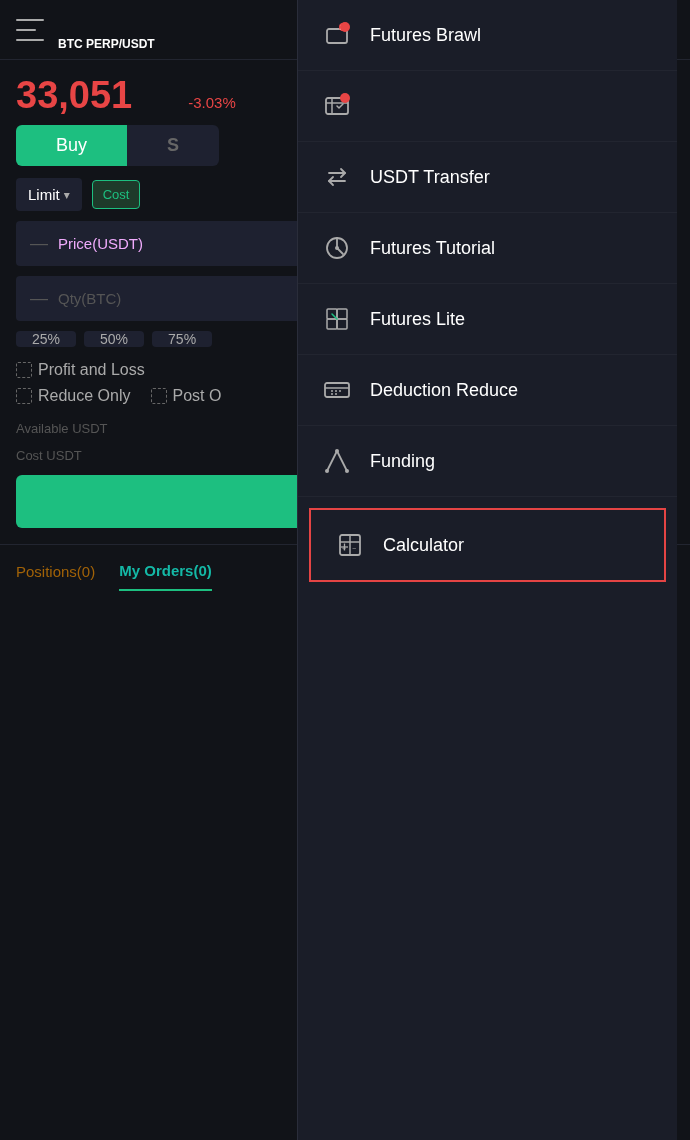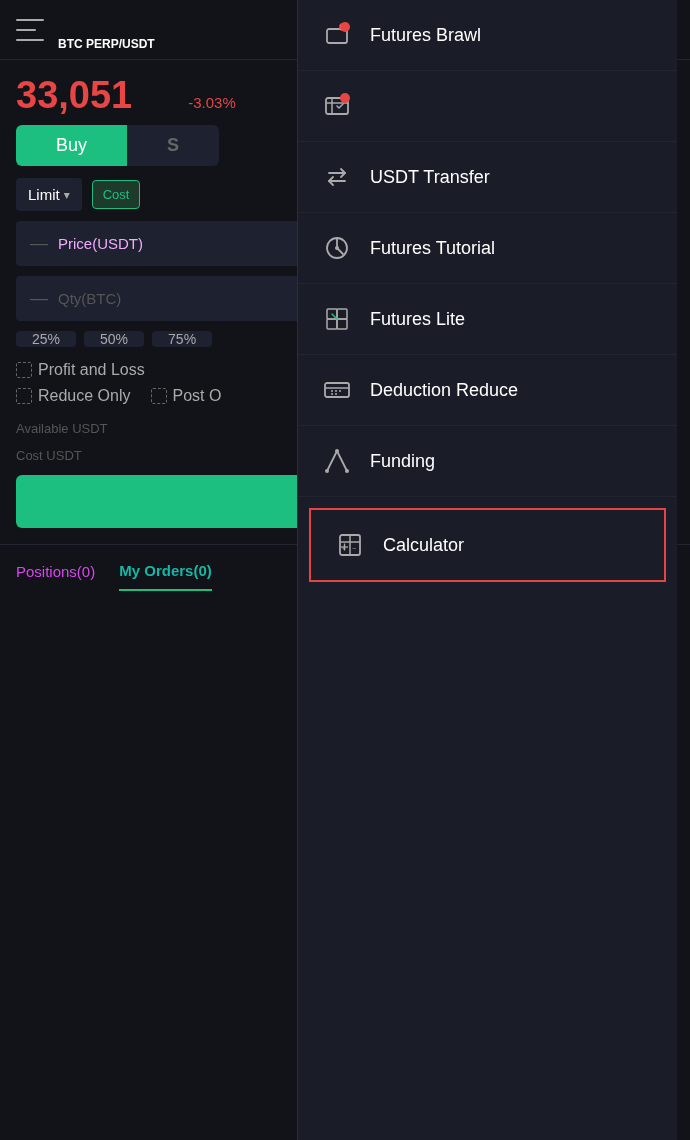--- a/index.html
+++ b/index.html
@@ -219,21 +219,21 @@
     
     .bottom-tabs {
       display: flex;
       align-items: center;
       padding: 16px 16px 0;
       border-top: 1px solid #222530;
       margin-top: 16px;
       gap: 24px;
     }
     .btab {
-      color: #d946ef;
+      color: #a16207;
       font-size: 15px;
       cursor: pointer;
       padding-bottom: 10px;
     }
     .btab.active {
       color: #14b8a6;
       border-bottom: 2px solid #1dbf80;
       font-weight: bold;
     }
 

